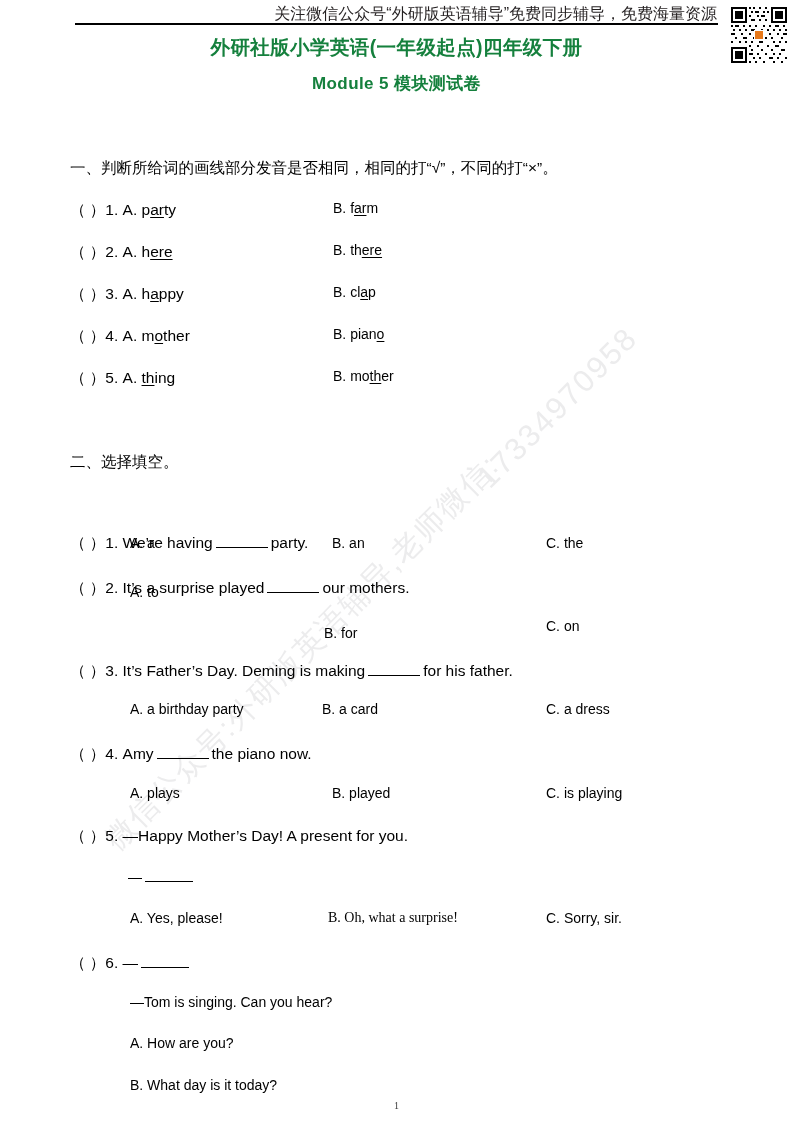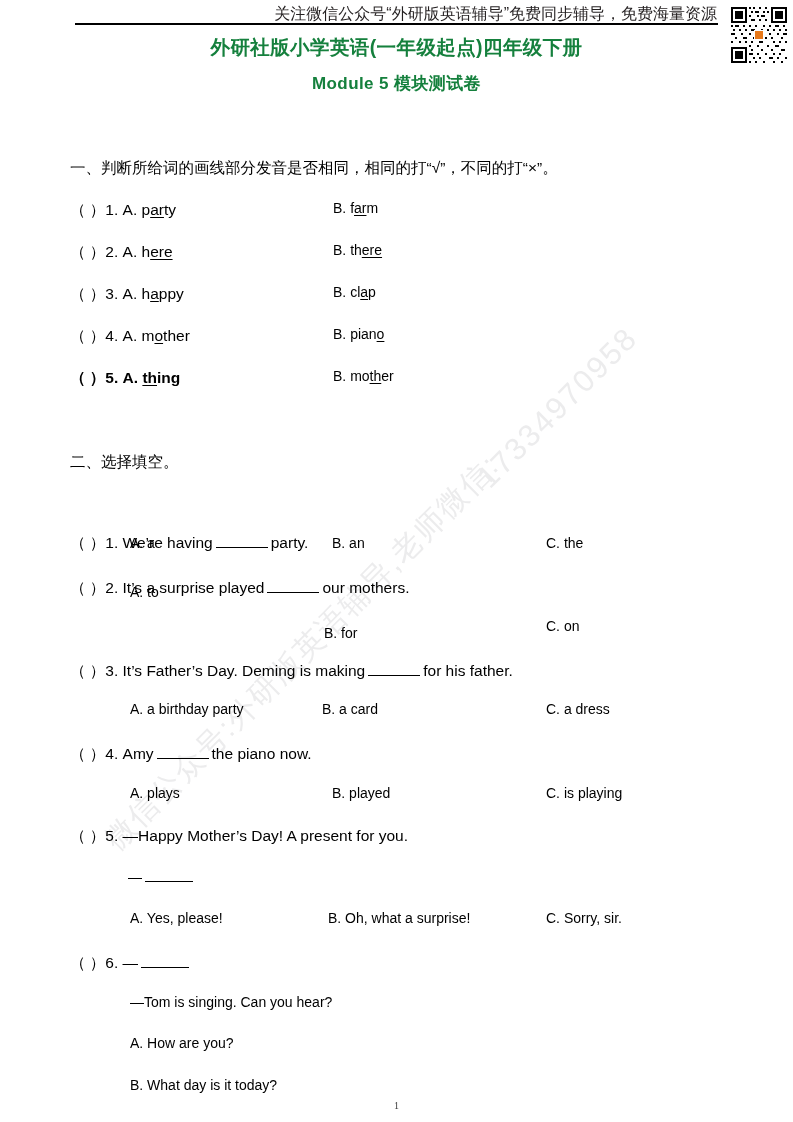--- a/index.html
+++ b/index.html
@@ -282,21 +282,21 @@
     <div class="line q-line" style="top:326px;">
       <span>（  ）</span><span>4.</span>
       <span>A.</span>
       <span><span>m</span><u class="ul">o</u><span>ther</span></span>
     </div>
     <div class="opt" style="top:326px; left:333px;">
       <span>B.</span>
       <span><span>pian</span><u class="ul">o</u><span></span></span>
     </div>
 
-    <div class="line q-line" style="top:368px;font-weight:bold;">
+    <div class="line q-line" style="top:368px;">
       <span>（  ）</span><span>5.</span>
       <span>A.</span>
       <span><span></span><u class="ul">th</u><span>ing</span></span>
     </div>
     <div class="opt" style="top:368px; left:333px;">
       <span>B.</span>
       <span><span>mo</span><u class="ul">th</u><span>er</span></span>
     </div>
 
     <div class="sec-head" style="top:452px;">二、选择填空。</div>
@@ -334,21 +334,21 @@
     <div class="opt" style="top:785px; left:546px;">C. is playing</div>
 
     <div class="line q-line" style="top:826px;">
       <span>（  ）</span><span>5.</span>
       <span>—Happy Mother’s Day! A present for you.</span>
     </div>
     <div class="opt" style="top:868px; left:128px;">
       <span>—</span><span class="blank blank-sm"></span>
     </div>
     <div class="opt" style="top:910px; left:130px;">A. Yes, please!</div>
-    <div class="opt" style="top:910px; left:328px;">B. Oh, what a surprise!</div>
+    <div class="opt" style="top:910px; left:328px;font-family:Liberation Serif, serif;">B. Oh, what a surprise!</div>
     <div class="opt" style="top:910px; left:546px;">C. Sorry, sir.</div>
 
     <div class="line q-line" style="top:952px;">
       <span>（  ）</span><span>6.</span>
       <span>—</span><span class="blank blank-sm"></span>
     </div>
     <div class="opt" style="top:994px; left:130px;">—Tom is singing. Can you hear?</div>
     <div class="opt" style="top:1035px; left:130px;">A.  How are you?</div>
     <div class="opt" style="top:1077px; left:130px;">B.  What day is it today?</div>
 

